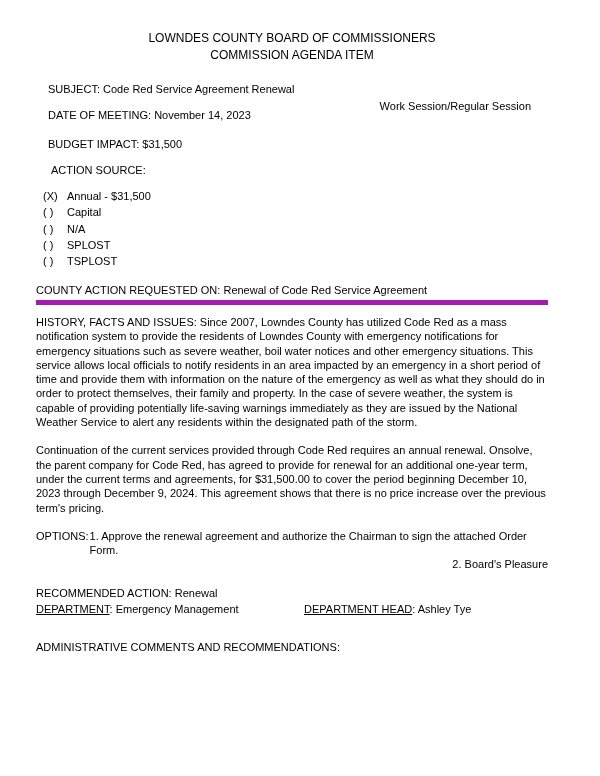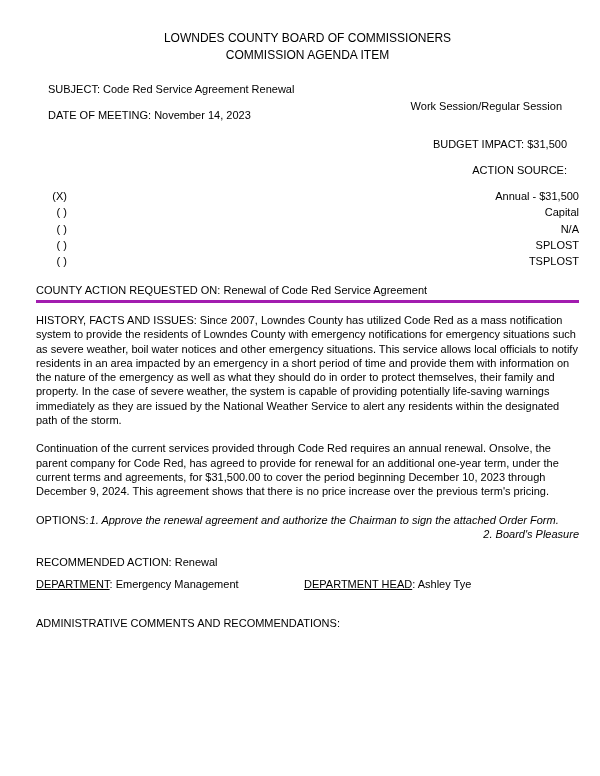--- a/index.html
+++ b/index.html
@@ -5,50 +5,50 @@
   html, body { margin: 0; padding: 0; background: #ffffff; }
   body {
     width: 600px; height: 776px;
     font-family: "Liberation Sans", sans-serif;
     color: #000;
     box-sizing: border-box;
   }
   .page {
     box-sizing: border-box;
     width: 600px; height: 776px;
-    padding: 30px 21px 20px 36px;
+    padding: 30px 52px 20px 36px;
     font-size: 11px;
     line-height: 14.3px;
     border-radius: 16px;
   }
   .doc-header { text-align: center; font-size: 12px; line-height: 17px; margin-bottom: 18px; }
   .row { margin: 12px; }
   .meta-top { position: relative; }
   .subject-line { margin-bottom: 7px; }
   .date-line { margin-bottom: 0; }
   .session { position: absolute; right: 17px; top: 17px; }
-  .budget-block { margin-top: 14px; text-align: right; }
+  .budget-block { margin-top: 14px; }
   .funding-label { padding-left: 3px; }
   .funding-list { margin-top: 2px; }
   .funding-row { display: flex; margin: 0 0 2px 0; }
   .funding-mark { width: 24px; margin-left: 7px; flex: 0 0 auto; }
   .funding-name { flex: 1; }
   .action-line {
     margin-top: 14px;
     padding-bottom: 3px;
-    border-bottom: 3px solid #a21caf;
+    border-bottom: 5px solid #a21caf;
   }
   .para { margin-top: 10px; text-align: left; }
   .para + .para { margin-top: 14px; }
   .options-block { display: flex; margin-top: 14px; }
   .options-label { flex: 0 0 auto; margin-right: 1px; }
-  .options-items { flex: 1; font-style: italic; }
+  .options-items { flex: 1; }
   .options-items .opt2 { padding-left: 6px; text-align: right; }
   .recommended-line { margin-top: 14px; }
-  .dept-line { display: flex; margin-top: 8px; }
+  .dept-line { display: flex; margin-top: 2px; }
   .dept-left { width: 268px; flex: 0 0 auto; }
   .underlined { text-decoration: underline; }
   .admin-line { margin-top: 24px; }
 </style>
 </head>
 <body>
 
 <div class="page">
 
   <div class="doc-header">

